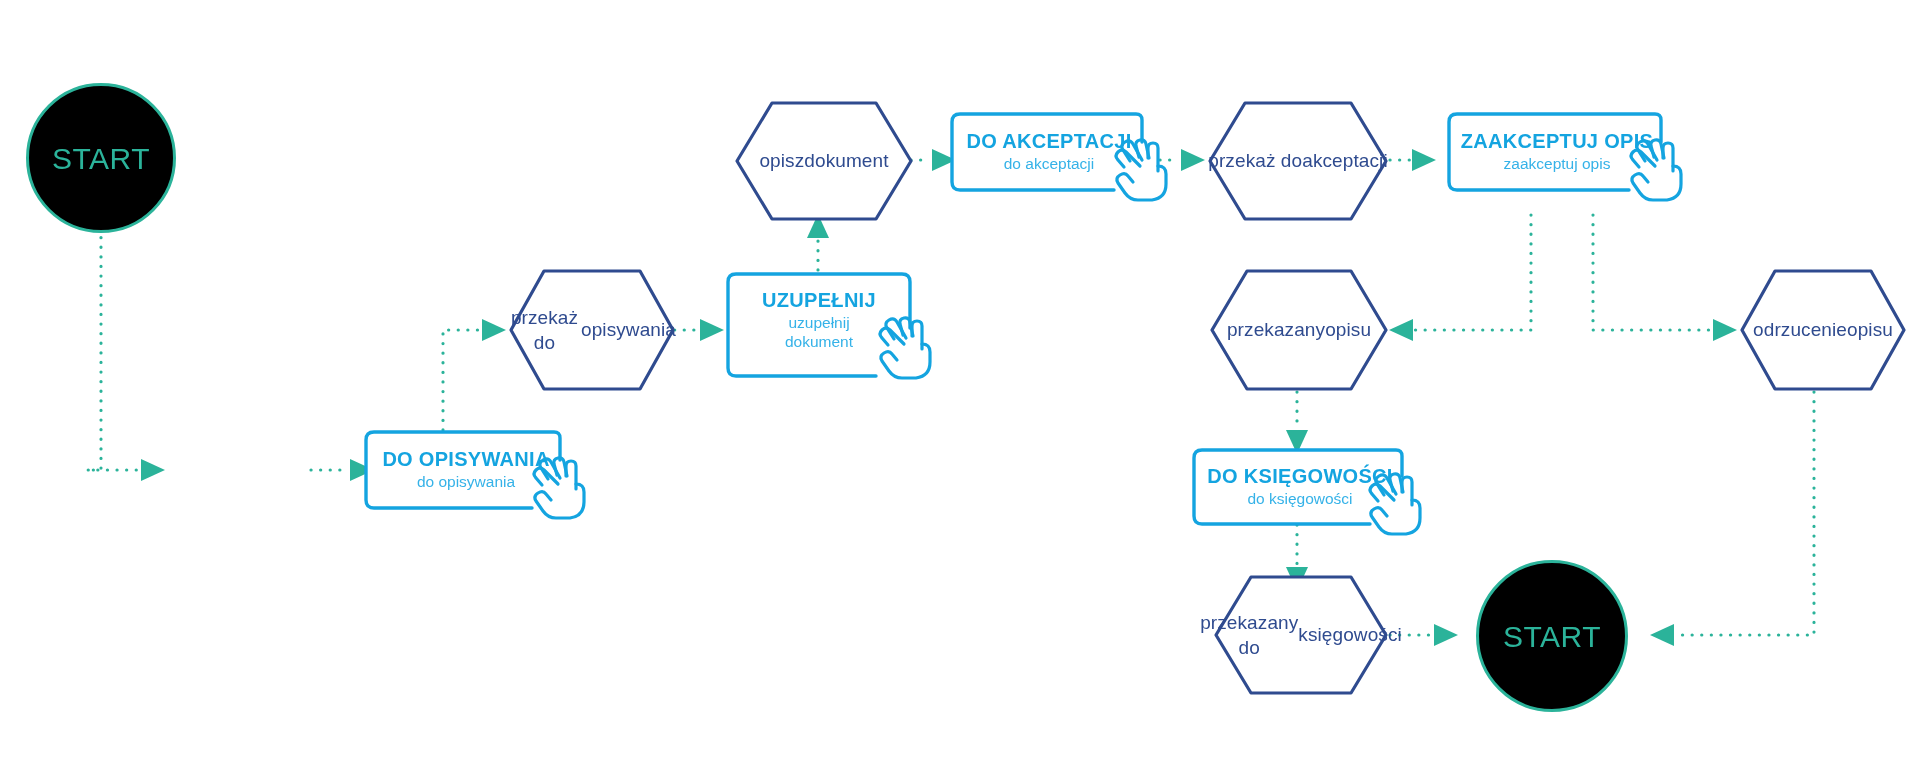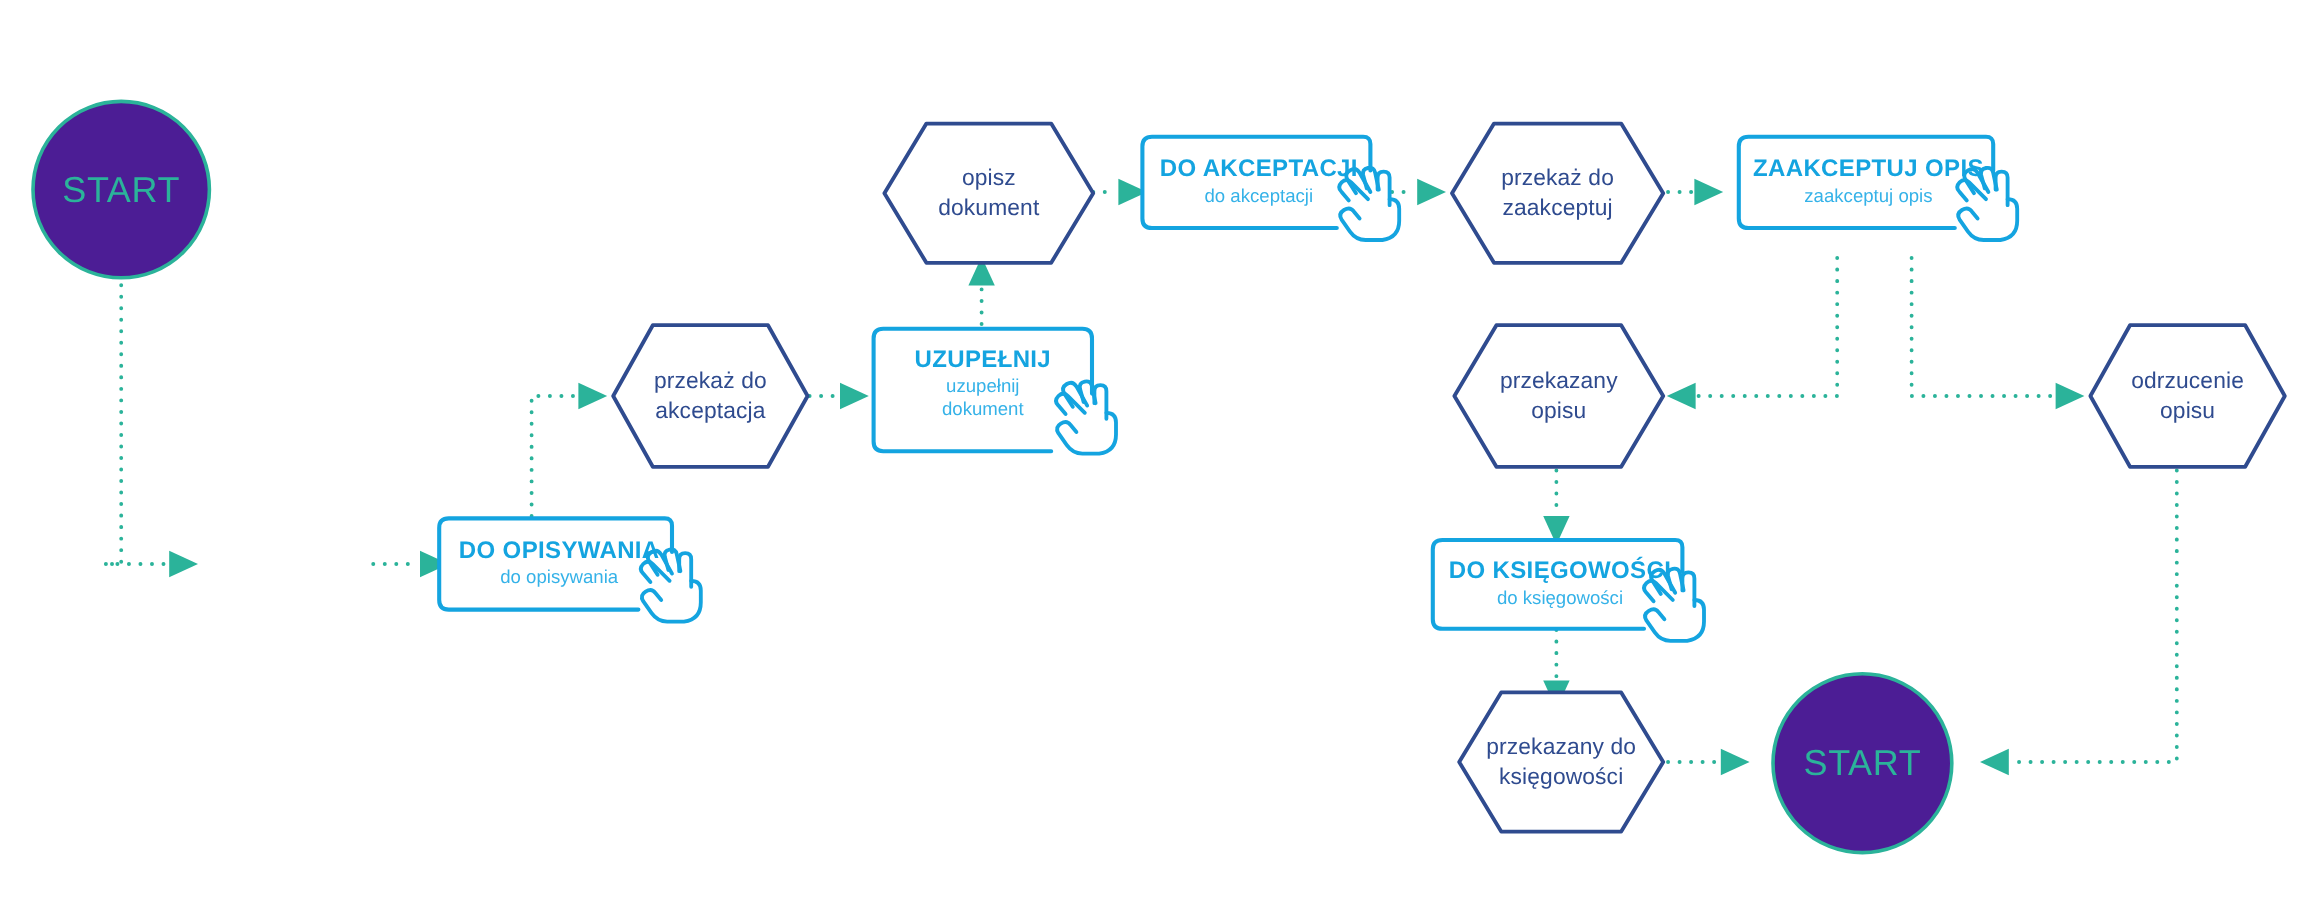--- a/index.html
+++ b/index.html
@@ -25,40 +25,40 @@
     position: absolute;
     display: flex;
     align-items: center;
     justify-content: center;
   }
 
   
   .terminator {
     border-radius: 50%;
     border: 3px solid #2bb39a;
-    background: #4c1d95;
+    background: #000000;
   }
   .terminator .term-label {
     color: #2bb39a;
     font-size: 30px;
     letter-spacing: 0.5px;
     font-weight: 400;
     text-align: center;
     line-height: 1.1;
   }
 
   
   .hex-wrap { position: absolute; }
   .hex-wrap svg { position: absolute; left: 0; top: 0; overflow: visible; }
   .hex-label {
     position: absolute;
     left: 0; top: 0;
     width: 100%; height: 100%;
     display: flex;
-    flex-direction: column;
+    flex-direction: row;
     align-items: center;
     justify-content: center;
     color: #2f4b8f;
     font-size: 19px;
     line-height: 1.32;
     text-align: center;
     font-weight: 400;
     letter-spacing: 0.1px;
   }
 
@@ -206,21 +206,21 @@
       </svg>
     </div>
   </div>
 
   <div class="hex-wrap" style="left:508px; top:268px; width:168px; height:124px;">
     <svg width="168" height="124" viewBox="0 0 168 124">
       <polygon points="36,3 132,3 165,62 132,121 36,121 3,62" fill="#ffffff" stroke="#2f4b8f" stroke-width="3.2" stroke-linejoin="round"></polygon>
     </svg>
     <div class="hex-label">
       <span>przekaż do</span>
-      <span>akceptacja</span>
+      <span>opisywania</span>
     </div>
   </div>
 
   <div class="action-wrap" style="left:726px; top:272px; width:186px; height:106px;">
     <svg class="box-frame" width="186" height="106" viewBox="0 0 186 106">
       <path d="M 184 56 L 184 10 Q 184 2 176 2 L 10 2 Q 2 2 2 10 L 2 96 Q 2 104 10 104 L 150 104" fill="#ffffff" stroke="#14a4e0" stroke-width="3.4" stroke-linecap="round" stroke-linejoin="round"></path>
     </svg>
     <div class="action-text" style="padding-bottom:10px;">
       <span class="action-title">UZUPEŁNIJ</span>
       <span class="action-sub">uzupełnij</span>
@@ -269,21 +269,21 @@
       </svg>
     </div>
   </div>
 
   <div class="hex-wrap" style="left:1207px; top:100px; width:182px; height:122px;">
     <svg width="182" height="122" viewBox="0 0 182 122">
       <polygon points="38,3 144,3 179,61 144,119 38,119 3,61" fill="#ffffff" stroke="#2f4b8f" stroke-width="3.2" stroke-linejoin="round"></polygon>
     </svg>
     <div class="hex-label">
       <span>przekaż do</span>
-      <span>zaakceptuj</span>
+      <span>akceptacji</span>
     </div>
   </div>
 
   <div class="action-wrap" style="left:1447px; top:112px; width:220px; height:80px;">
     <svg class="box-frame" width="220" height="80" viewBox="0 0 220 80">
       <path d="M 214 30 L 214 8 Q 214 2 208 2 L 10 2 Q 2 2 2 10 L 2 70 Q 2 78 10 78 L 182 78" fill="#ffffff" stroke="#14a4e0" stroke-width="3.4" stroke-linecap="round" stroke-linejoin="round"></path>
     </svg>
     <div class="action-text">
       <span class="action-title">ZAAKCEPTUJ OPIS</span>
       <span class="action-sub">zaakceptuj opis</span>

